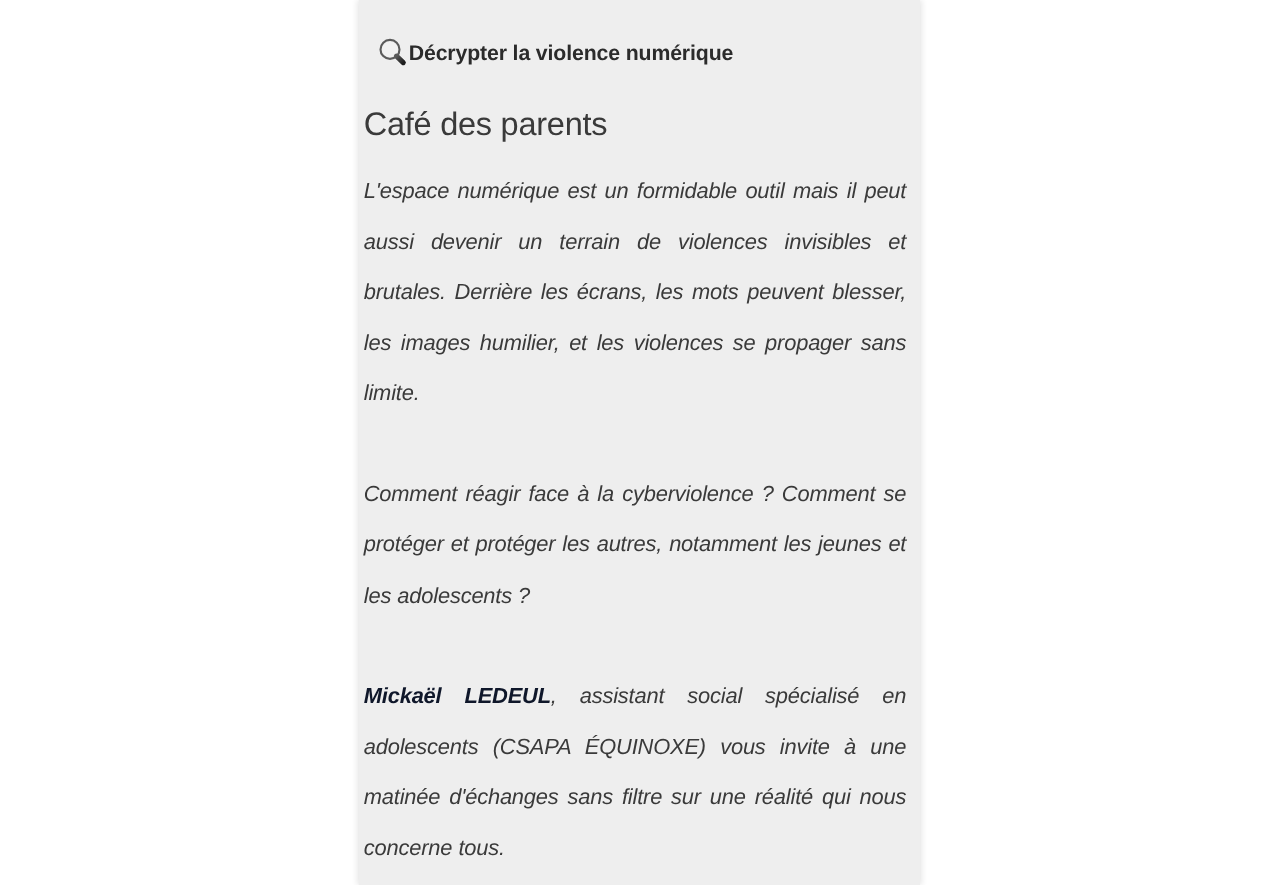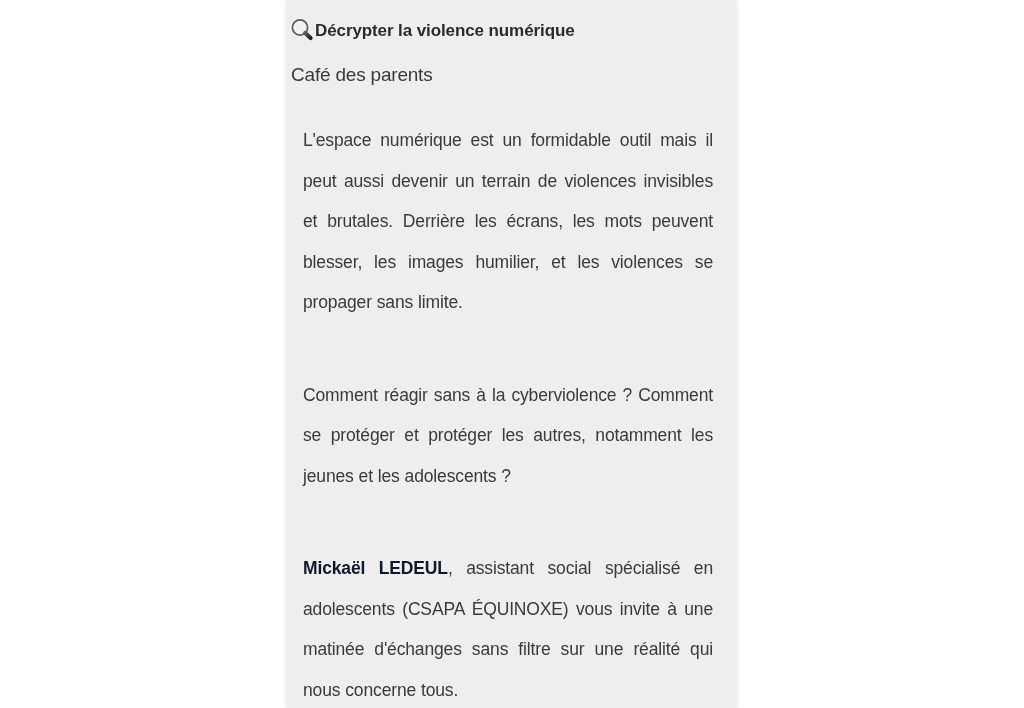--- a/index.html
+++ b/index.html
@@ -31,21 +31,21 @@
 
   #card-inner {
     position: absolute;
     left: 4px;
     top: 0;
     width: 434px;
   }
 
   
   .headline {
-    margin: 0;
+    margin: 12px;
     padding-top: 20px;
     font-size: 17px;
     font-weight: bold;
     color: #2b2b2b;
     line-height: 22px;
     letter-spacing: -0.1px;
     white-space: nowrap;
     display: flex;
     align-items: flex-start;
   }
@@ -56,37 +56,38 @@
     margin-left: -2px;
     margin-top: -3px;
     flex: 0 0 auto;
     position: relative;
   }
   .magnifier-icon svg { display: block; }
 
   .subtitle {
     margin: 0;
     padding-top: 20px;
-    font-size: 19px;
+    font-size: 26px;
     font-weight: normal;
     color: #3a3a3a;
     line-height: 26px;
     letter-spacing: -0.2px;
   }
 
   
   .body-para {
-    margin: 12px;
+    margin: 0;
     font-size: 17.5px;
     line-height: 40.5px;
     color: #3a3a3a;
     text-align: justify;
     text-justify: inter-word;
     letter-spacing: -0.15px;
     word-spacing: 0.2px;
+    font-style: italic;
   }
   .body-para.first { padding-top: 20px; }
   .body-para.gap   { padding-top: 40px; }
   .body-para b { font-weight: bold; color: #0f172a; }
 </style>
 </head>
 <body>
 
 <div id="article-card">
   <div id="card-inner">
@@ -105,18 +106,18 @@
           <path d="M16.2 15.9 L21.6 21.1" stroke="url(#handleGrad)" stroke-width="4.1" stroke-linecap="round"></path>
         </svg>
       </span>
       <span>Décrypter la violence numérique</span>
     </h1>
 
     <h2 class="subtitle">Café des parents</h2>
 
     <p class="body-para first">L'espace numérique est un formidable outil mais il peut aussi devenir un terrain de violences invisibles et brutales. Derrière les écrans, les mots peuvent blesser, les images humilier, et les violences se propager sans limite.</p>
 
-    <p class="body-para gap">Comment réagir sans à la cyberviolence ? Comment se protéger et protéger les autres, notamment les jeunes et les adolescents ?</p>
+    <p class="body-para gap">Comment réagir face à la cyberviolence ? Comment se protéger et protéger les autres, notamment les jeunes et les adolescents ?</p>
 
     <p class="body-para gap"><b>Mickaël LEDEUL</b><span>, assistant social spécialisé en adolescents (CSAPA ÉQUINOXE) vous invite à une matinée d'échanges sans filtre sur une réalité qui nous concerne tous.</span></p>
 
   </div>
 </div>
 
 </body></html>

